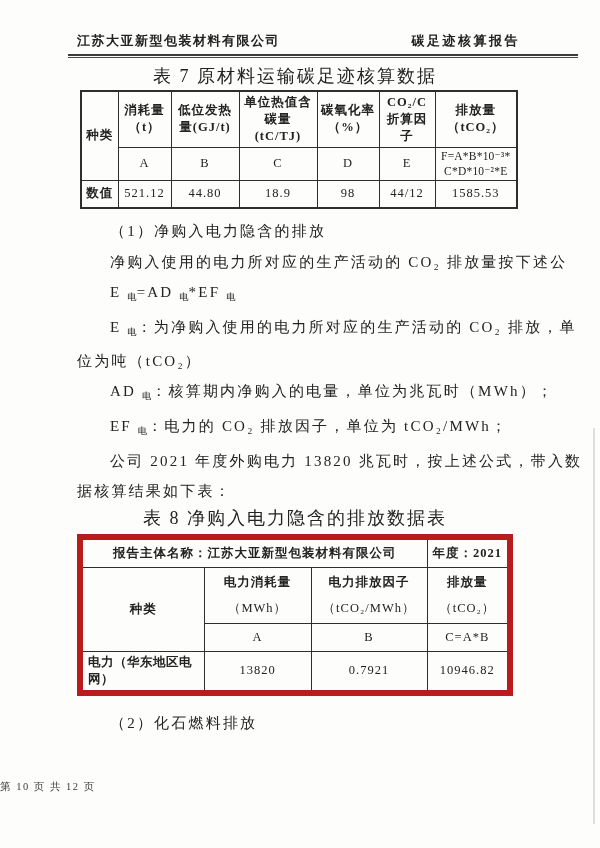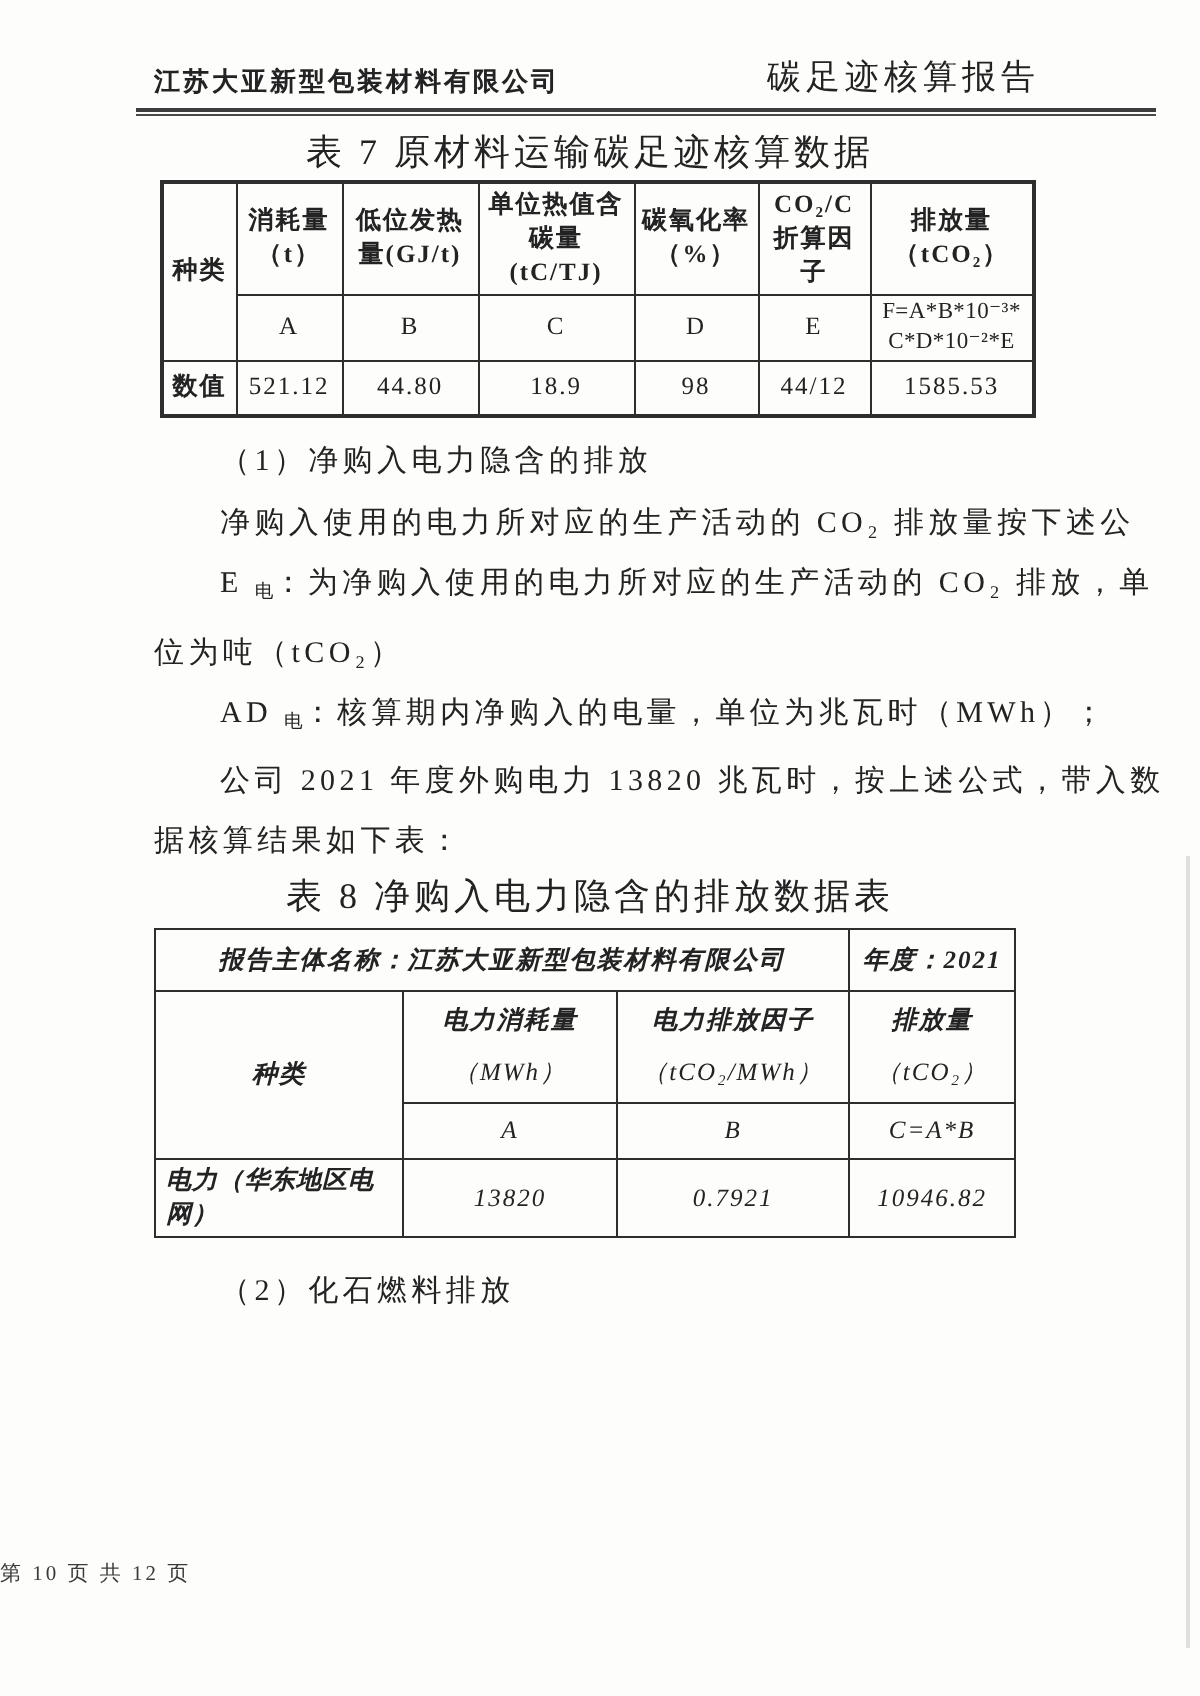--- a/index.html
+++ b/index.html
@@ -9,21 +9,21 @@
     color:#232323;
     font-family:"Liberation Serif","DejaVu Serif",serif;
     overflow:hidden;
     position:relative;
   }
   .page { padding:33px 68px 16px 77px; position:relative; height:848px; }
 
   
   .hdr { display:flex; justify-content:space-between; align-items:flex-end; height:17px; }
   .hdr .co   { font-size:13px; font-weight:bold; letter-spacing:1.5px; }
-  .hdr .ttl  { font-size:17px; font-weight:normal; letter-spacing:2.5px; padding-right:12px; }
+  .hdr .ttl  { font-size:13px; font-weight:bold; letter-spacing:2.5px; padding-right:12px; }
   .hdr-rule { height:4px; border-top:2px solid #3d3d3d; border-bottom:1px solid #4a4a4a;
               margin:4px 0 0 -9px; width:510px; }
 
   
   .tcap { text-align:center; font-size:18px; letter-spacing:2px; line-height:19px; width:436px; }
   .cap7 { margin-top:9px; }
   .cap8 { margin-top:3px; }
   .sec-h { margin-top:12px; font-size:15.5px; font-weight:bold; letter-spacing:1.5px; line-height:21px; text-indent:33px; }
   .item-h { margin-top:10px; font-size:15px; letter-spacing:2.2px; line-height:24px; text-indent:33px; }
   .item2 { margin-top:15px; }
@@ -40,21 +40,21 @@
        font-size:12.5px; letter-spacing:1px; line-height:1.35; padding:2px 3px; overflow:hidden; }
   .b { font-weight:bold; }
   .left { text-align:left; padding-left:8px; }
 
   .t7 { margin:4px 0 0 3px; width:436px; border:2px solid #2e2e2e; }
   .t7 .r-head td { height:54px; }
   .t7 .r-code td { height:33px; line-height:1.25; }
   .t7 .r-vals td { height:28px; }
   .t7 .fcell { font-size:11.5px; letter-spacing:0.2px; word-break:break-all; padding:1px 2px;margin-top:48px; }
 
-  .t8 { margin:6px 0 0 0; width:430px; border:1px solid #b91c1c;font-style:italic; }
+  .t8 { margin:6px 0 0 0; width:430px; border:6px solid #b91c1c; }
   .t8 .r-ent td { height:31px; }
   .t8 .r-name td { height:56px; }
   .t8 .r-code td { height:28px; }
   .t8 .r-data td { height:34px; }
   .t8 .nm { font-weight:bold; margin-bottom:9px; }
   .t8 .un { font-weight:normal;text-align:center; }
   .t8 .kind { padding-left:5px; letter-spacing:0.5px; }
 
   
   .footer { position:absolute; top:780px; left:0; width:483px; text-align:left;
@@ -112,23 +112,25 @@
         <td>44/12</td>
         <td>1585.53</td>
       </tr>
     </tbody>
   </table>
 
   <div class="item-h">（1）净购入电力隐含的排放</div>
 
   <div class="para">
     <div class="bline ind">净购入使用的电力所对应的生产活动的 CO₂ 排放量按下述公</div>
+    <div class="bline ind"><span>E </span><sub>电</sub><span>=AD </span><sub>电</sub><span>*EF </span><sub>电</sub></div>
     <div class="bline ind"><span>E </span><sub>电</sub><span>：为净购入使用的电力所对应的生产活动的 CO₂ 排放，单</span></div>
     <div class="bline">位为吨（tCO₂）</div>
     <div class="bline ind"><span>AD </span><sub>电</sub><span>：核算期内净购入的电量，单位为兆瓦时（MWh）；</span></div>
+    <div class="bline ind"><span>EF </span><sub>电</sub><span>：电力的 CO₂ 排放因子，单位为 tCO₂/MWh；</span></div>
     <div class="bline ind">公司 2021 年度外购电力 13820 兆瓦时，按上述公式，带入数</div>
     <div class="bline">据核算结果如下表：</div>
   </div>
 
   <div class="tcap cap8">表 8  净购入电力隐含的排放数据表</div>
 
   <table class="t8">
     <colgroup>
       <col style="width:124px">
         <col style="width:107px">

